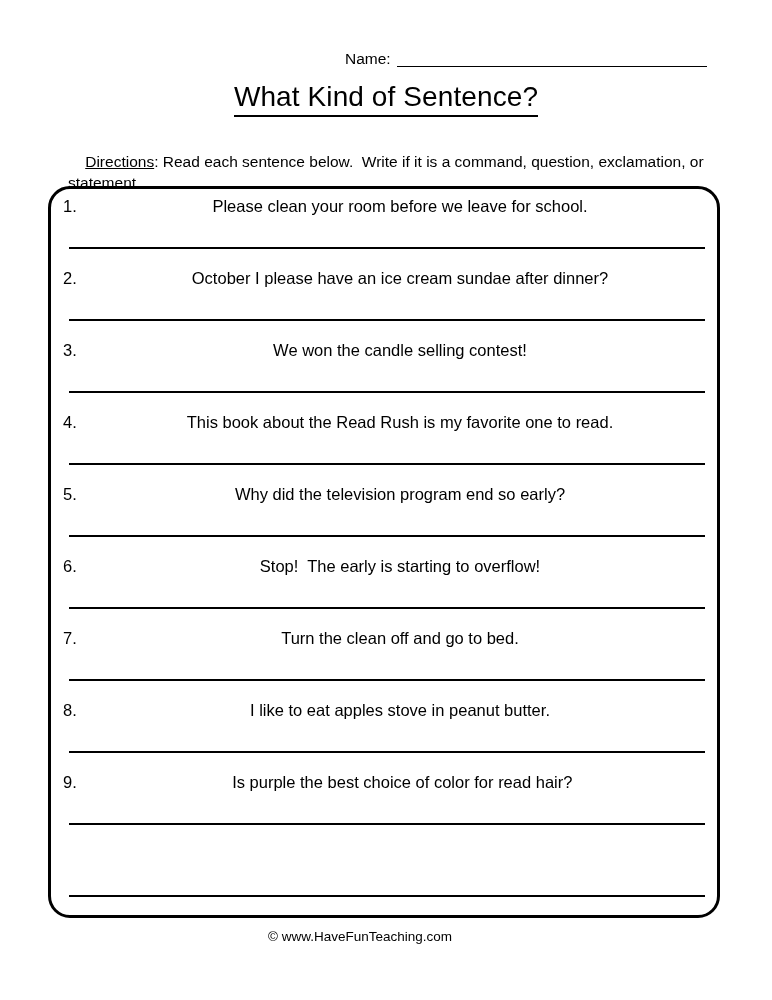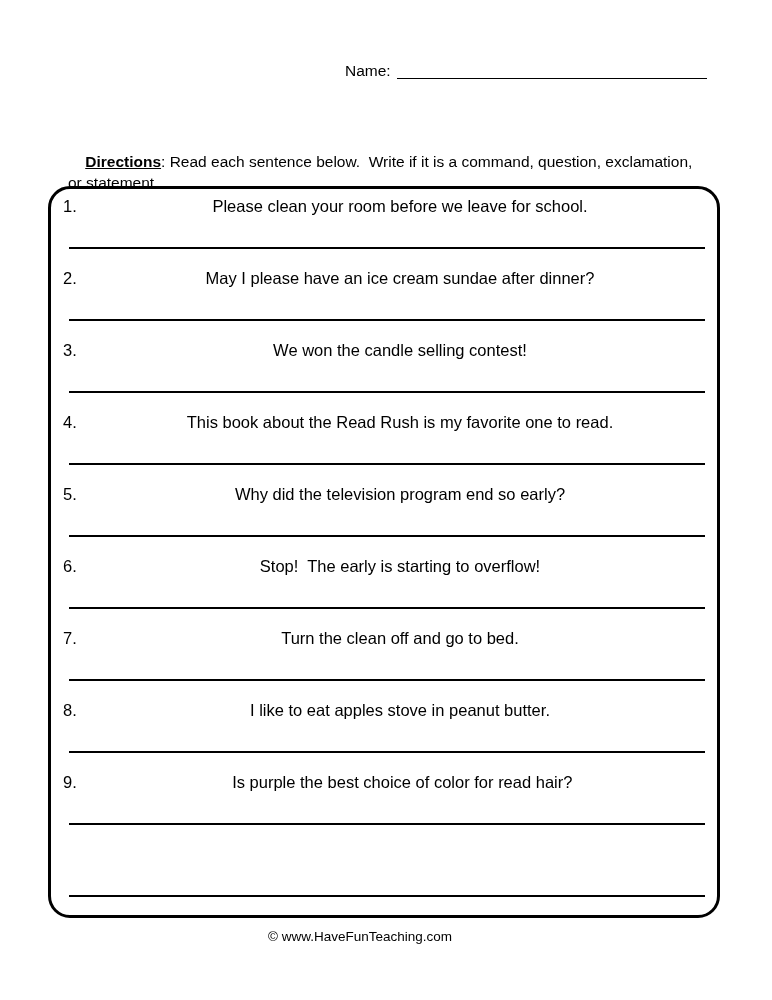--- a/index.html
+++ b/index.html
@@ -25,21 +25,20 @@
 
   
   .name-row {
     position: absolute;
     left: 345px;
     top: 43px;
     width: 362px;
     height: 24px;
     display: flex;
     align-items: flex-end;
-    margin-top: 12px;
   }
   .name-label {
     font-size: 15.5px;
     line-height: 17px;
     white-space: nowrap;
     padding-right: 6px;
   }
   .name-blank {
     flex: 1 1 auto;
     border-bottom: 1.6px solid #000;
@@ -68,21 +67,21 @@
   .directions {
     position: absolute;
     left: 68px;
     top: 130px;
     width: 640px;
     font-size: 15.5px;
     line-height: 21px;
     white-space: pre-wrap;
   }
   .directions-label {
-    font-weight: bold;
+    font-weight: normal;
     text-decoration: underline;
   }
 
   
   .qbox {
     position: absolute;
     left: 48px;
     top: 186px;
     width: 672px;
     height: 732px;
@@ -153,38 +152,41 @@
 </head>
 <body>
 
 <div class="page">
 
   <div class="name-row">
     <span class="name-label">Name:</span>
     <span class="name-blank"></span>
   </div>
 
+  <div class="title">
+    <span class="title-text">What Kind of Sentence?</span>
+  </div>
 
   <div class="directions">
     <span class="directions-label">Directions</span><span>: </span><span>Read each sentence below.  Write if it is a command, question, exclamation, or statement.</span>
   </div>
 
   <div class="qbox">
     <div class="qlist" id="qlist">
         <div class="qitem" style="top: 0px;">
           <div class="qline">
             <span class="qnum">1.</span>
             <span class="qtext">Please clean your room before we leave for school.</span>
           </div>
           <div class="qblank"></div>
         </div>
         <div class="qitem" style="top: 72px;">
           <div class="qline">
             <span class="qnum">2.</span>
-            <span class="qtext">May I please have an ice cream sundae after dinner?</span>
+            <span class="qtext">October I please have an ice cream sundae after dinner?</span>
           </div>
           <div class="qblank"></div>
         </div>
         <div class="qitem" style="top: 144px;">
           <div class="qline">
             <span class="qnum">3.</span>
             <span class="qtext">We won the candle selling contest!</span>
           </div>
           <div class="qblank"></div>
         </div>

